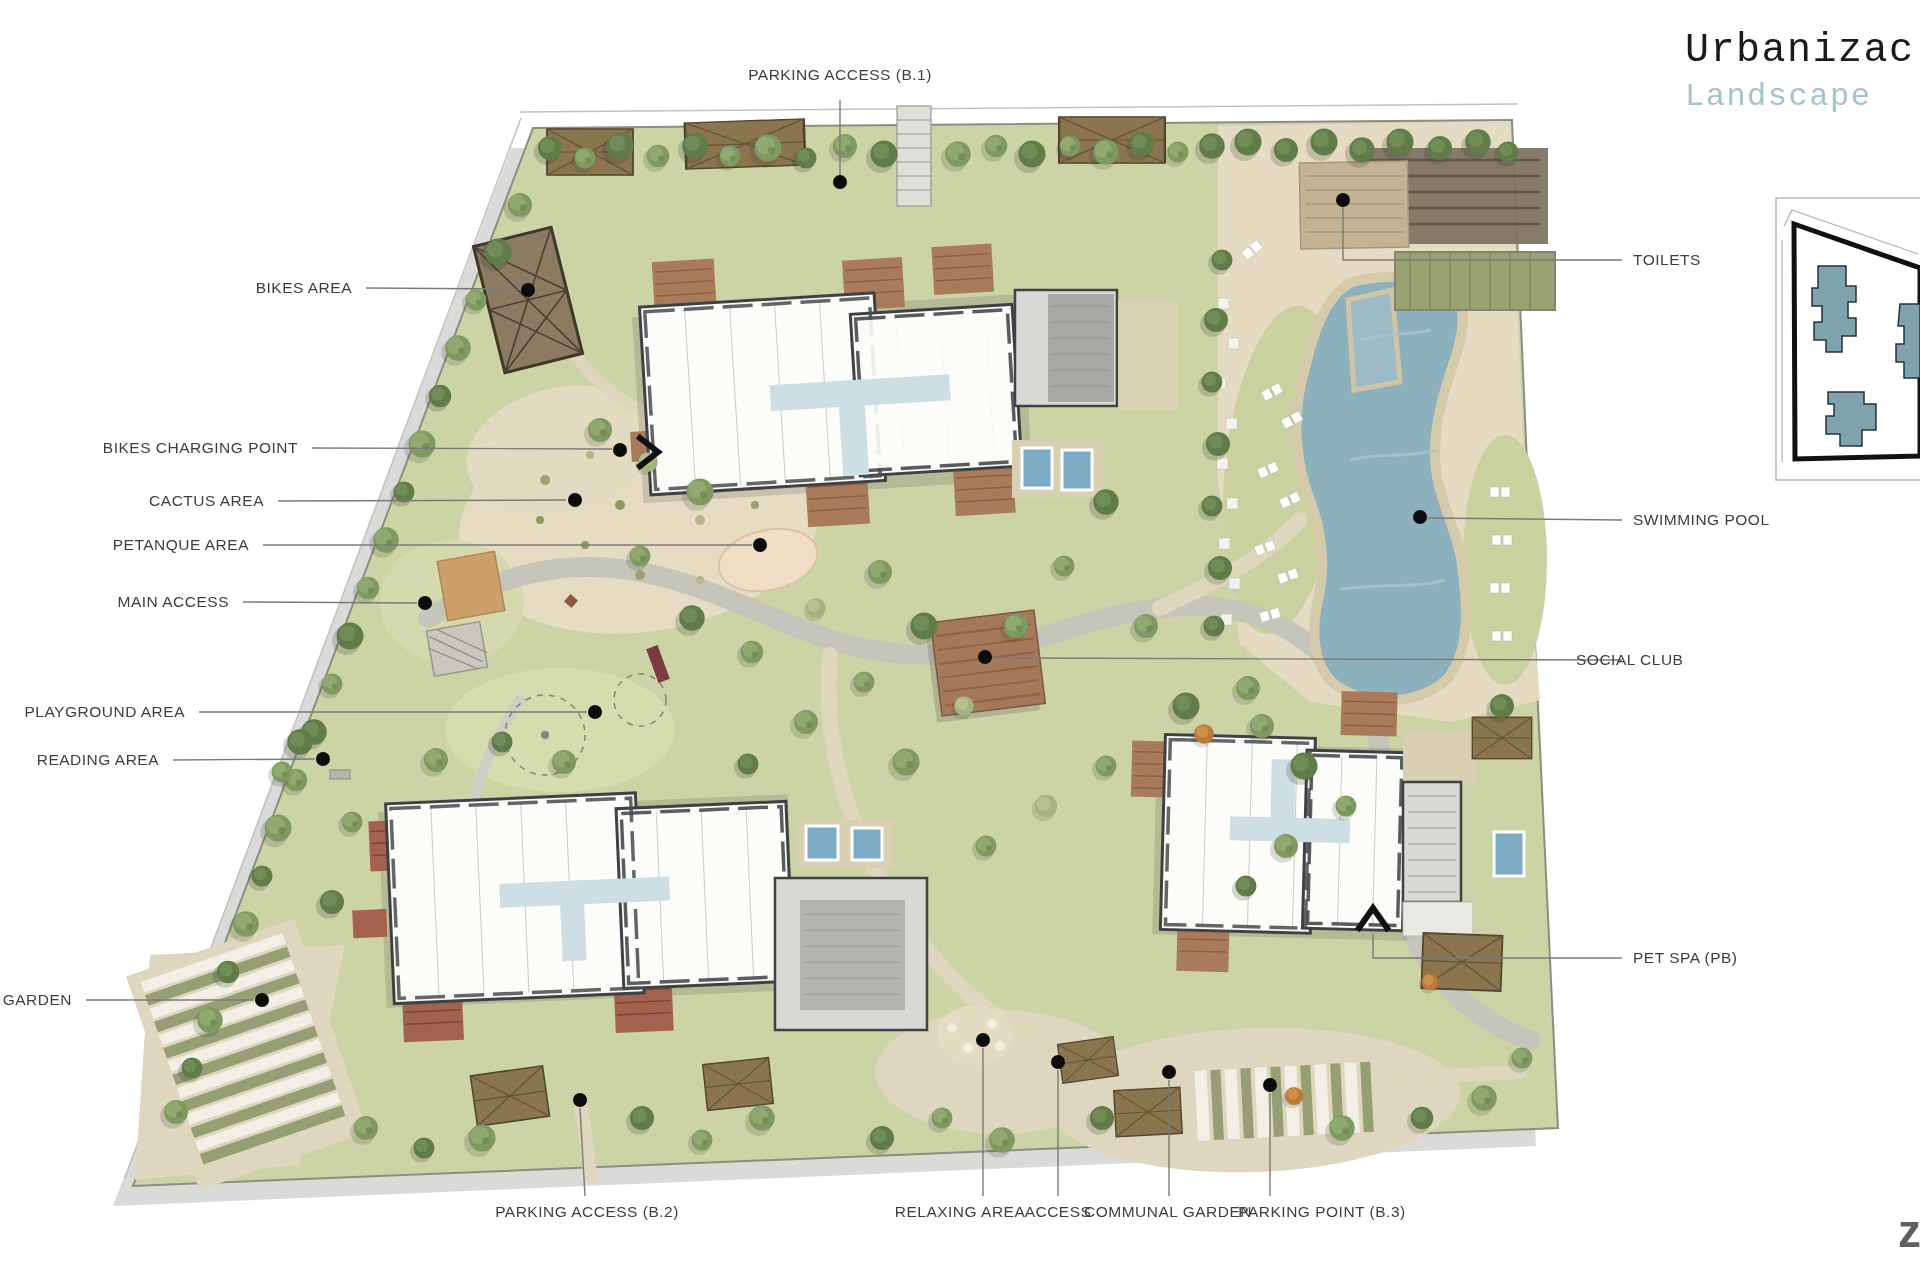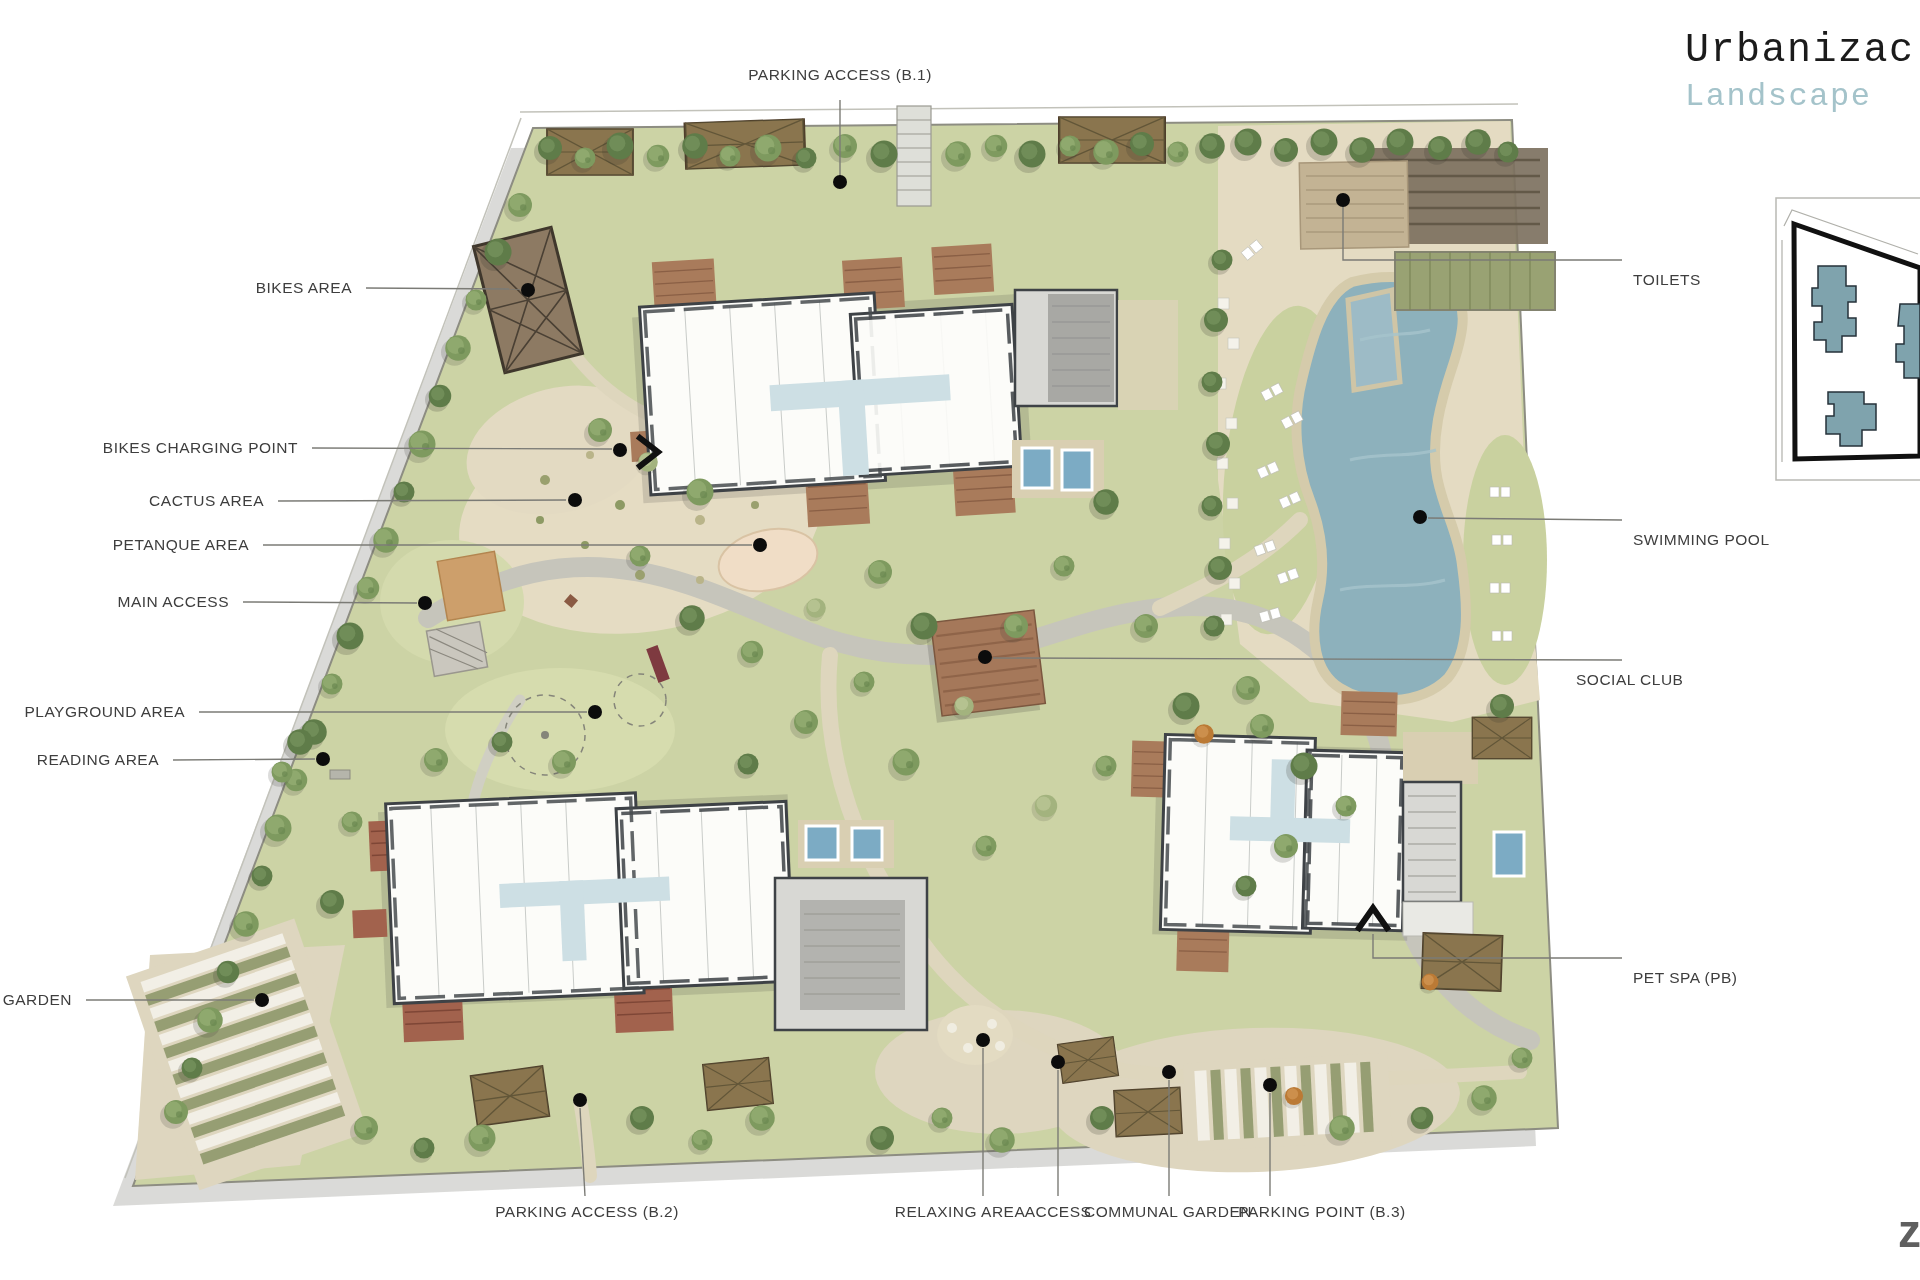--- a/index.html
+++ b/index.html
@@ -3,21 +3,21 @@
 <meta charset="utf-8">
 <style>
   html,body{margin:0;padding:0;background:#ffffff;}
   .stage{position:relative;width:1920px;height:1280px;overflow:hidden;background:#ffffff;
          font-family:"Liberation Sans", sans-serif;}
   .stage svg{position:absolute;left:0;top:0;}
   .lbl{position:absolute;font-size:15.5px;color:#3e3e3e;letter-spacing:.5px;white-space:nowrap;
        font-family:"Liberation Sans", sans-serif;}
   .lbl-c{transform:translate(-50%,-50%);text-align:center;}
   .lbl-r{transform:translateY(-50%);text-align:right;}
-  .lbl-l{transform:translateY(-50%);text-align:left;margin-top:20px;}
+  .lbl-l{transform:translateY(-50%);text-align:left;}
   .titleblock{position:absolute;left:1685px;top:28px;font-family:"Liberation Mono","DejaVu Sans Mono",monospace;}
   .title-1{font-size:40px;letter-spacing:1.5px;color:#1b1b1b;line-height:46px;}
   .title-2{font-size:32px;letter-spacing:1.5px;color:#a4c3ca;line-height:46px;}
   .watermark{position:absolute;left:1898px;top:1204px;font-size:46px;font-weight:800;color:#5f5f5f;
              font-family:"Liberation Sans", sans-serif;}
 </style>
 </head>
 <body>
 
 <div class="stage">

